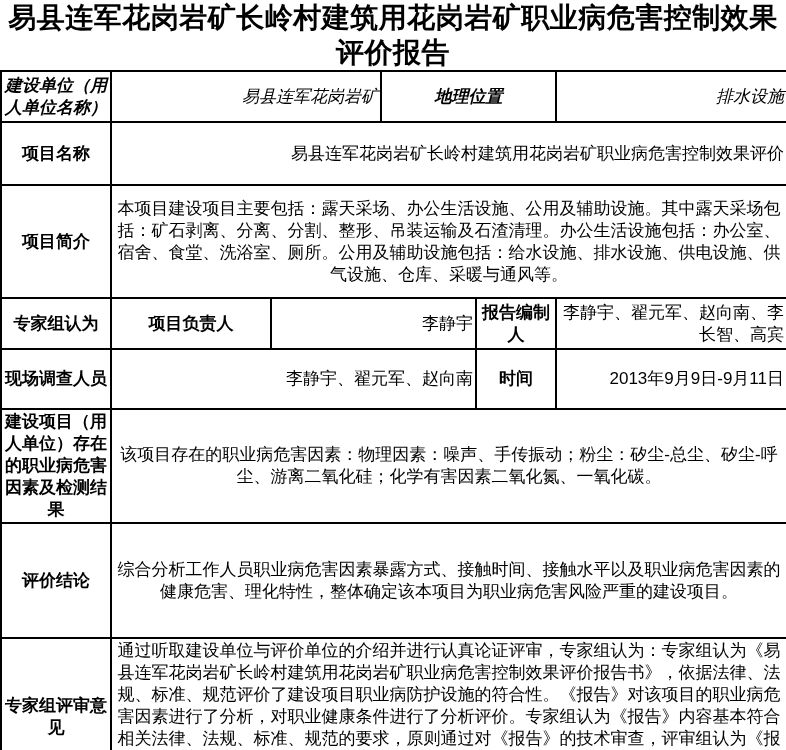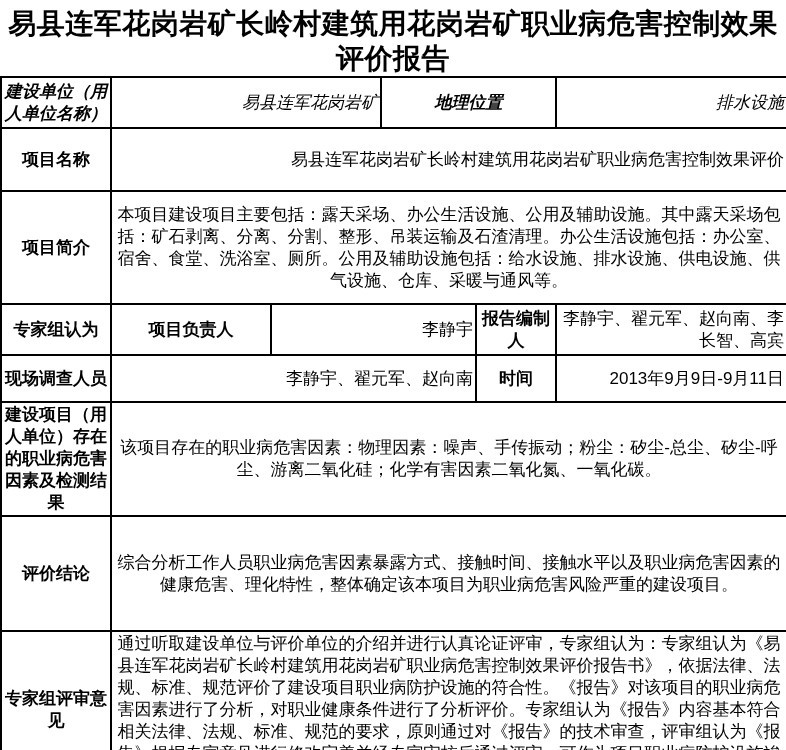--- a/index.html
+++ b/index.html
@@ -11,21 +11,21 @@
   }
   .page {
     width: 786px;
     height: 750px;
     background: #ffffff;
     overflow: hidden;
   }
   .report-title {
     width: 786px;
     height: 70px;
-    padding-top: 6px;
+    padding-top: 0;
     font-size: 28px;
     font-weight: bold;
     text-align: center;
     line-height: 35px;
     letter-spacing: 0.5px;
   }
   table.report {
     width: 786px;
     border-collapse: collapse;
     table-layout: fixed;
@@ -49,21 +49,21 @@
   }
   td.para {
     text-align: center;
     line-height: 22px;
     padding: 2px 4px 2px 3px;
   }
   tr.r1 { height: 51px; font-style: italic; }
   tr.r2 { height: 63px; }
   tr.r3 { height: 113px; }
   tr.r4 { height: 51px; }
-  tr.r5 { height: 47px; margin-left: 12px; }
+  tr.r5 { height: 60px; margin-left: 12px; }
   tr.r6 { height: 92px; }
   tr.r7 { height: 115px; }
   tr.r8 { height: 118px; }
 </style>
 </head>
 <body>
 
 <div class="page">
 
   <div class="report-title">易县连军花岗岩矿长岭村建筑用花岗岩矿职业病危害控制效果评价报告</div>

